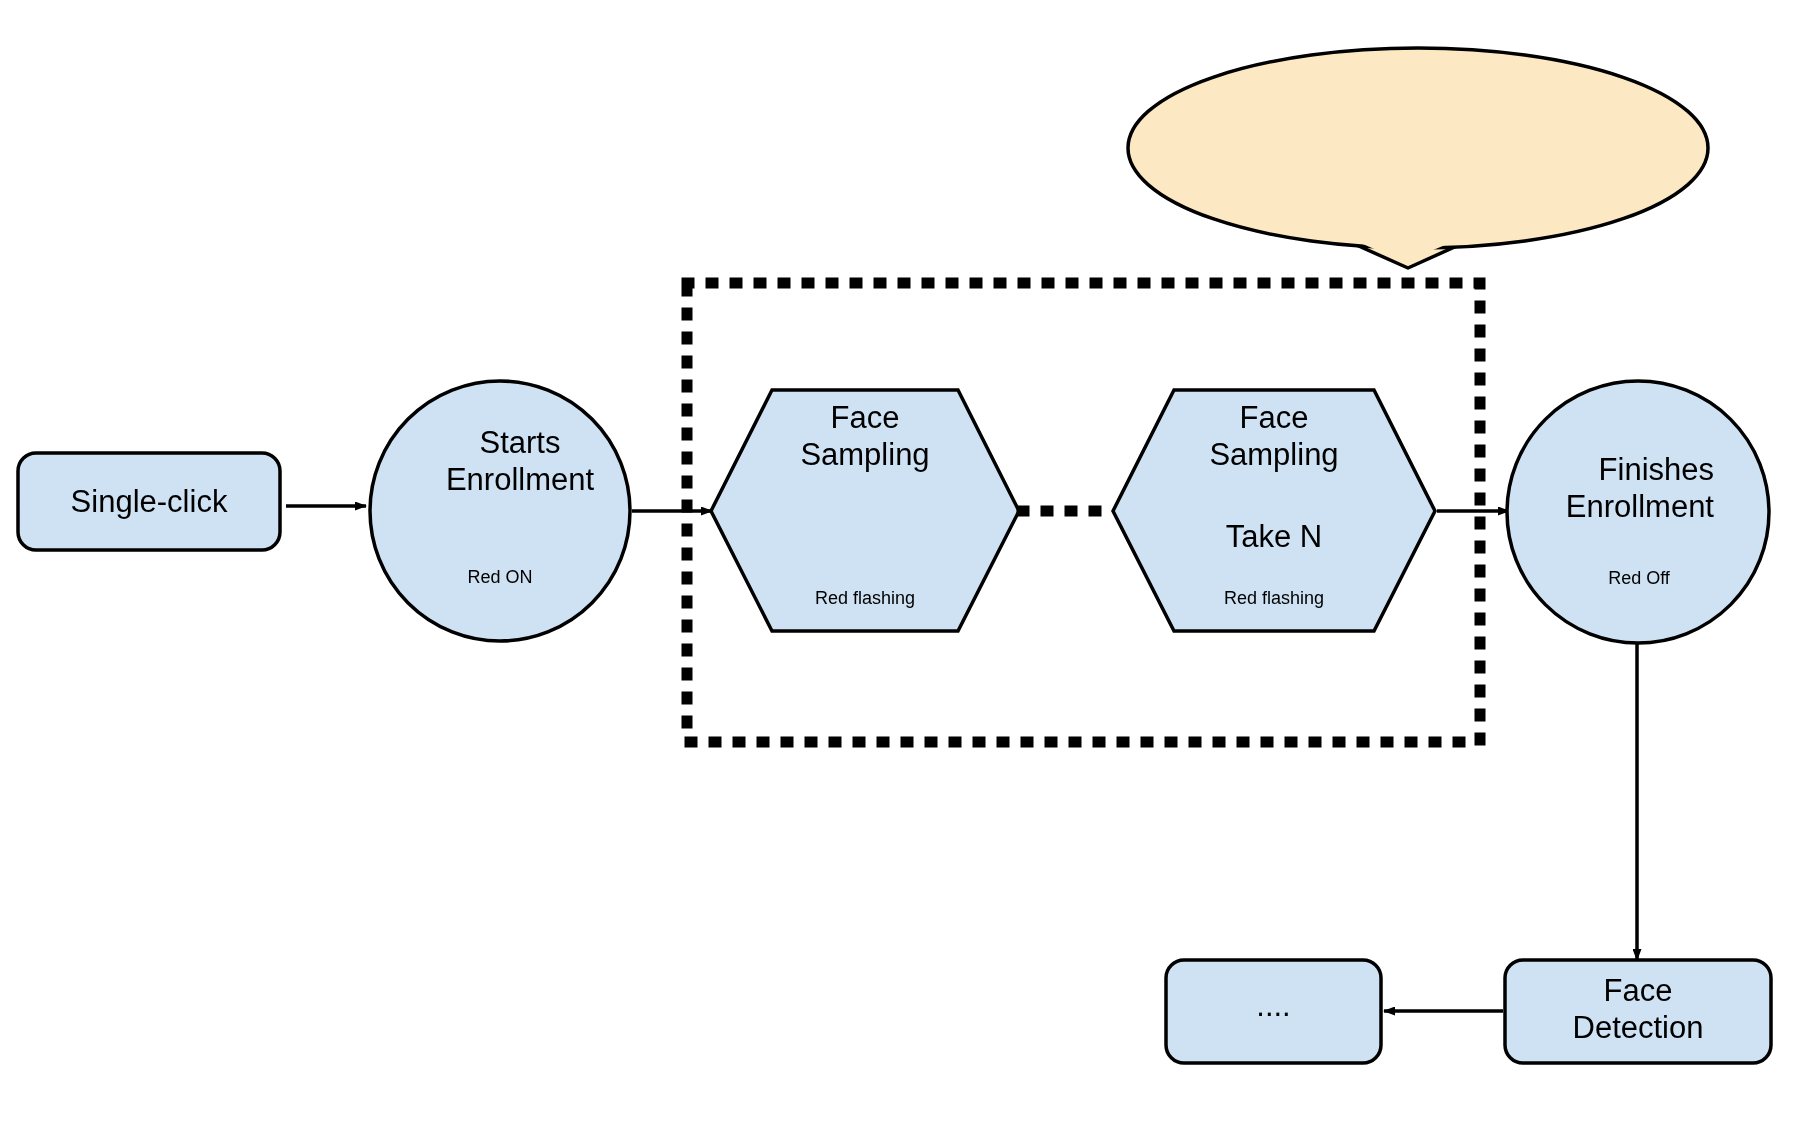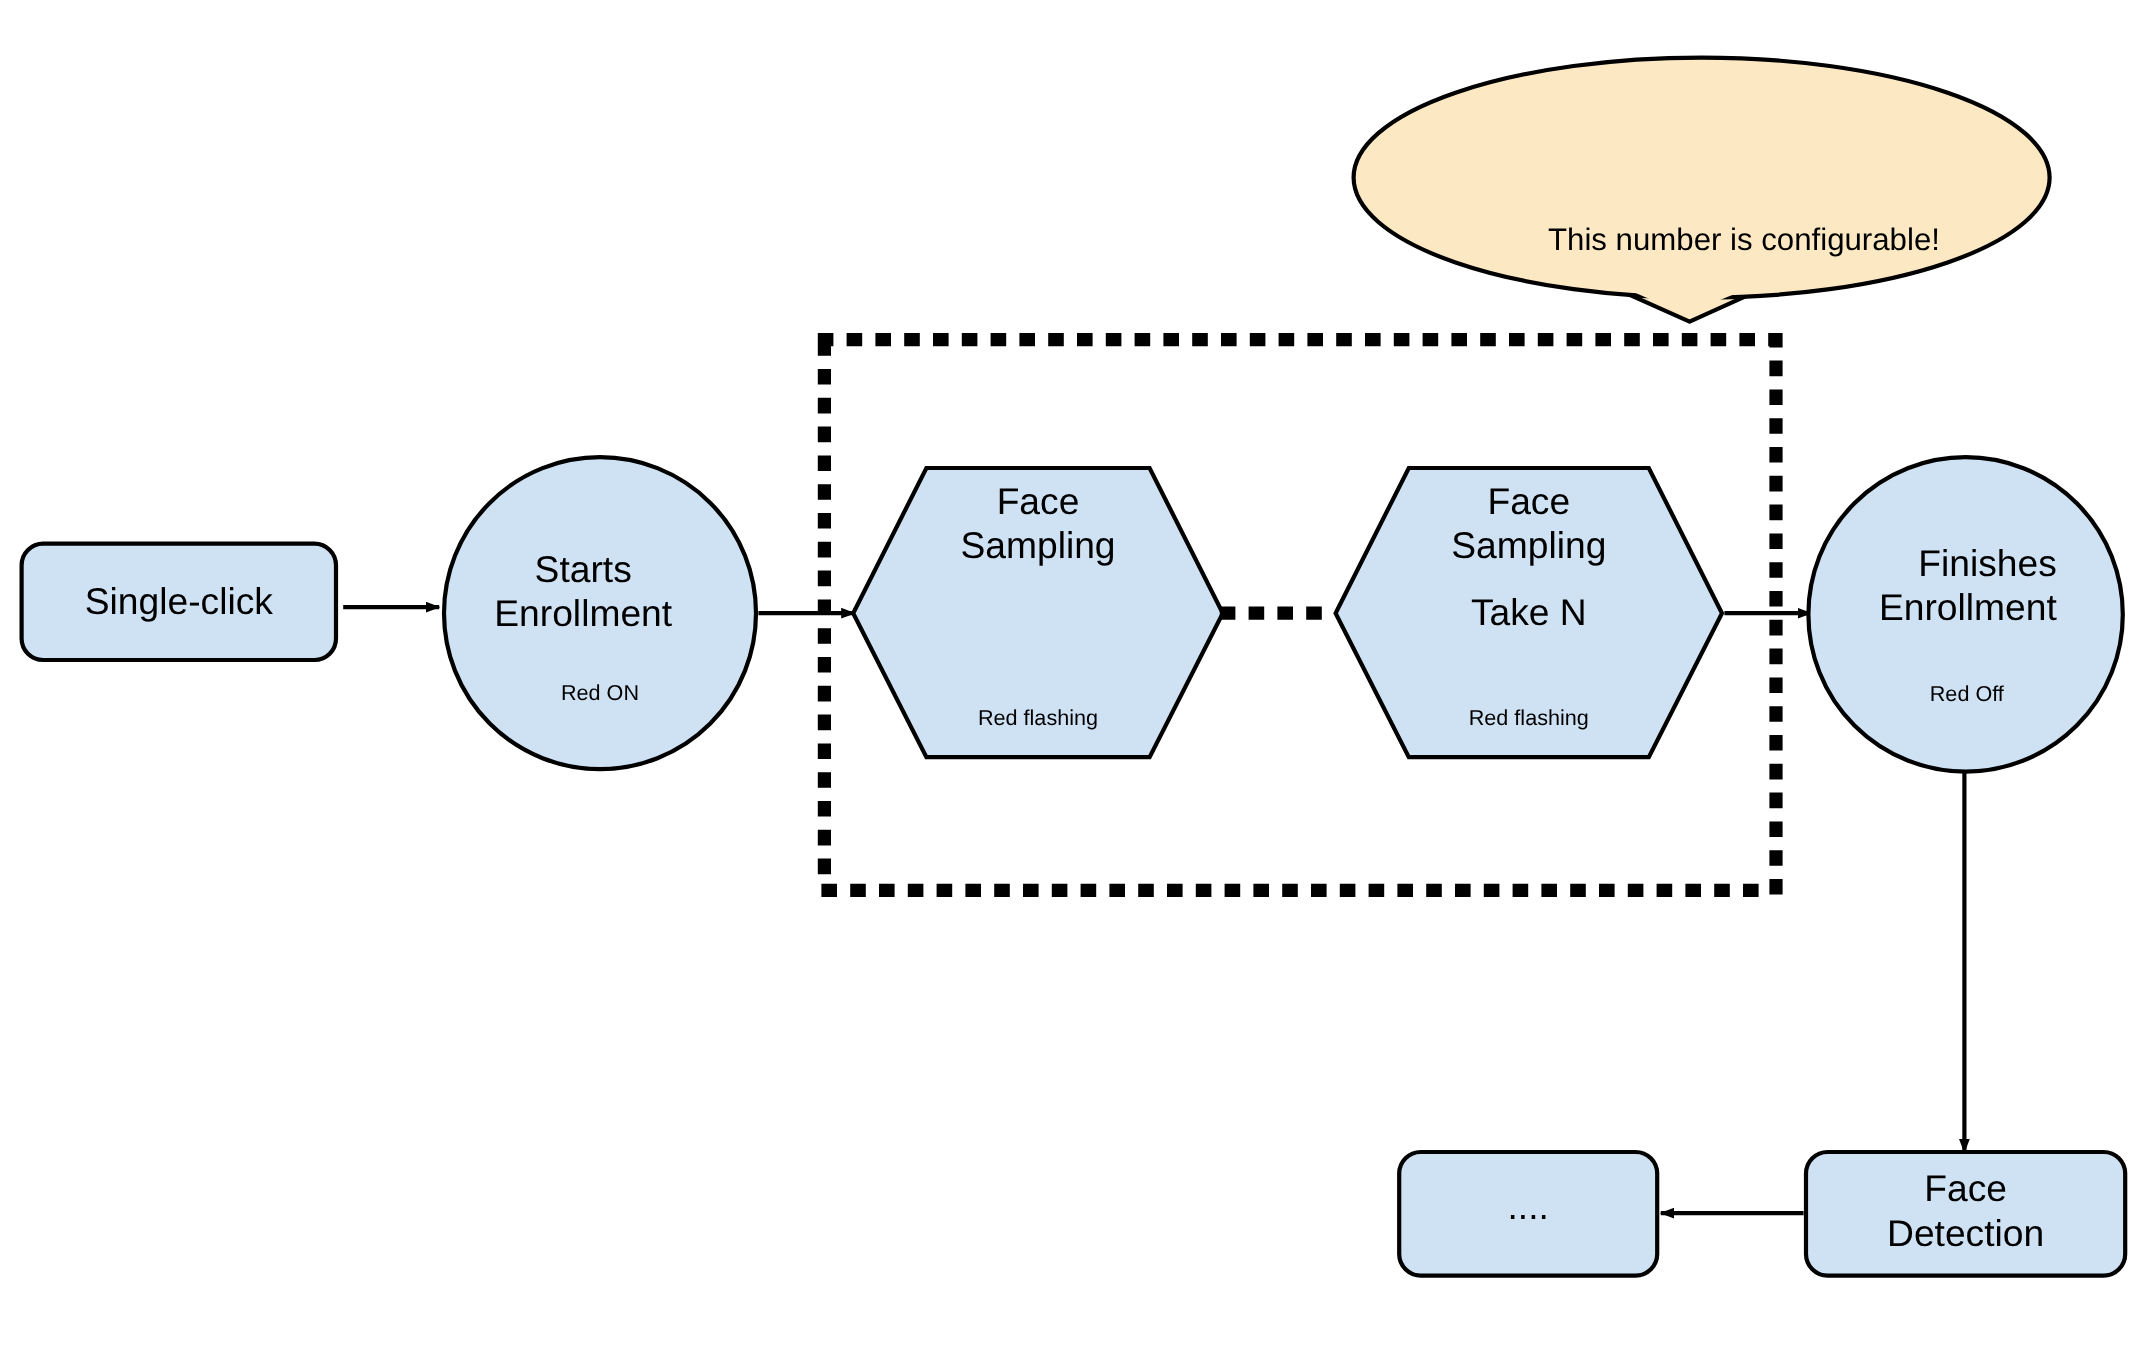--- a/index.html
+++ b/index.html
@@ -86,37 +86,36 @@
 
     <path d="M1352 243 L1408 268 L1490 231 Z" fill="#fce9c3" stroke="#000000" stroke-width="3.5" stroke-linejoin="round"></path>
 
     <ellipse cx="1418" cy="148" rx="290" ry="100" fill="#fce9c3" stroke="#000000" stroke-width="3.5"></ellipse>
 
     <path d="M1356 241 L1404 262 L1484 229 L1470 216 L1360 228 Z" fill="#fce9c3" stroke="none"></path>
   </svg>
 
   <div class="lbl lbl-main" style="left:18px; top:484px; width:262px;">Single-click</div>
 
-  <div class="lbl lbl-main" style="left:356px; top:425px; width:260px;margin-top:32px;">Starts
+  <div class="lbl lbl-main" style="left:390px; top:425px; width:260px;">Starts
 Enrollment</div>
   <div class="lbl lbl-small" style="left:370px; top:567px; width:260px;">Red ON</div>
 
   <div class="lbl lbl-main" style="left:745px; top:400px; width:240px;">Face
 Sampling</div>
   <div class="lbl lbl-small" style="left:745px; top:588px; width:240px;">Red flashing</div>
 
   <div class="lbl lbl-main" style="left:1154px; top:400px; width:240px;">Face
 Sampling</div>
-  <div class="lbl lbl-main" style="left:1154px; top:493px; width:240px;">Take N</div>
+  <div class="lbl lbl-main" style="left:1154px; top:519px; width:240px;">Take N</div>
   <div class="lbl lbl-small" style="left:1154px; top:588px; width:240px;">Red flashing</div>
 
   <div class="lbl lbl-main" style="left:1452px; top:452px; width:262px;text-align:right;">Finishes
 Enrollment</div>
   <div class="lbl lbl-small" style="left:1508px; top:568px; width:262px;">Red Off</div>
 
   <div class="lbl lbl-main" style="left:1505px; top:973px; width:266px;">Face
 Detection</div>
 
   <div class="lbl lbl-main" style="left:1166px; top:988px; width:215px;">....</div>
 
-  <div class="lbl lbl-callout" style="left:1290px; top:183px; width:360px;">This number is configurable!</div>
 
 </div>
 
 </body></html>

